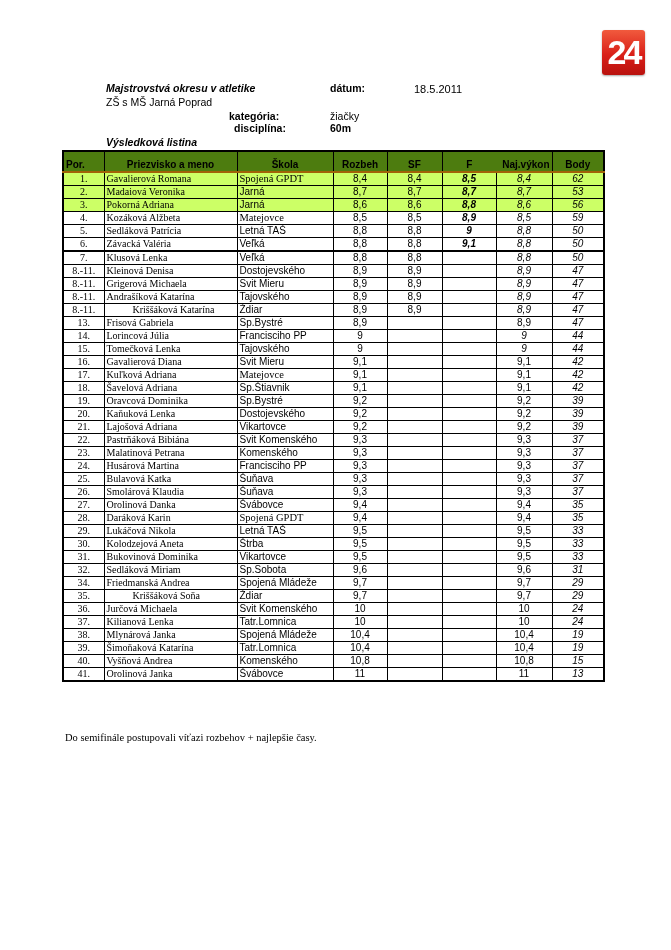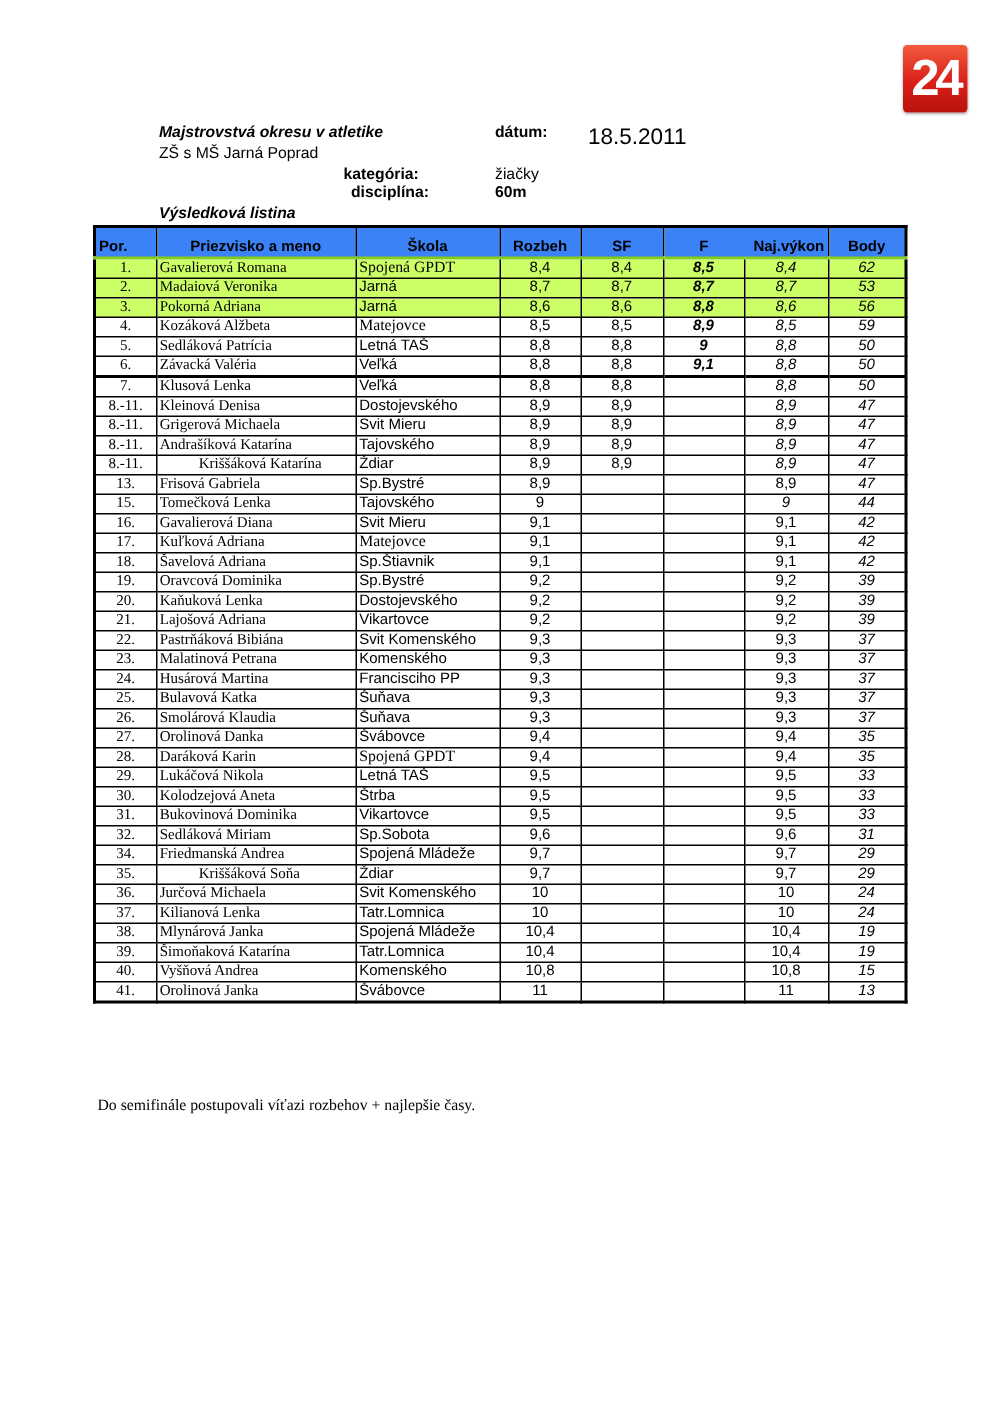--- a/index.html
+++ b/index.html
@@ -5,21 +5,21 @@
   html, body { margin:0; padding:0; background:#ffffff; }
   body { width:671px; height:950px; position:relative; overflow:hidden; font-family:"Liberation Sans", sans-serif; color:#000; }
   .logo { position:absolute; left:602px; top:30px; width:43px; height:45px; border-radius:3px;
           background:linear-gradient(180deg,#f15a3d 0%,#d91f18 55%,#b9120e 100%); box-shadow:0 1px 2px rgba(0,0,0,0.35);
           color:#fff; font-family:"Liberation Sans", sans-serif; font-weight:bold; font-size:34px; line-height:45px; text-align:center; letter-spacing:-3px; }
   .hdr { position:absolute; font-size:10.5px; }
   .b { font-weight:bold; }
   .bi { font-weight:bold; font-style:italic; }
   table.res { position:absolute; left:62px; top:150px; width:541px; border-collapse:collapse; border:2.5px solid #000; table-layout:fixed; }
   table.res td, table.res th { border:1px solid #000; padding:0 2px; height:12px; line-height:12px; font-size:10px; white-space:nowrap; overflow:hidden; }
-  table.res th { background:#3b82f6; height:19px; border-bottom:2px solid #84cc16; vertical-align:bottom; font-weight:bold; }
+  table.res th { background:#4d7c0f; height:19px; border-bottom:2px solid #a16207; vertical-align:bottom; font-weight:bold; }
   th.big { font-size:14px; font-weight:bold; }
   th.huge { font-size:17px; font-weight:normal; }
   th.sm { font-size:9px; }
   tr.top td { background:#ccff66; }
   td.por { font-family:"Liberation Serif", serif; text-align:center; font-size:10.5px; }
   td.name { font-family:"Liberation Serif", serif; font-size:10.5px; }
   td.name.sans { font-family:Liberation Serif, serif; font-size:10px;padding-left:28px; }
   td.school { font-size:10px; }
   td.school.serif { font-family:"Liberation Serif", serif; font-size:10.5px;margin-top:20px; }
   td.num { text-align:center; }
@@ -30,21 +30,21 @@
   tr.sep td { border-bottom:2px solid #000; }
   .note { position:absolute; left:65px; top:732px; font-family:"Liberation Serif", serif; font-size:10.5px; }
 </style>
 </head>
 <body>
 
 <div class="logo">24</div>
 
 <div class="hdr bi" style="left:106px;top:82px;">Majstrovstvá okresu v atletike</div>
 <div class="hdr b" style="left:330px;top:82px;">dátum:</div>
-<div class="hdr" style="left:392px;top:83px;font-size:15px;">18.5.2011</div>
+<div class="hdr" style="left:414px;top:83px;font-size:11px;">18.5.2011</div>
 <div class="hdr" style="left:106px;top:96px;">ZŠ s MŠ Jarná Poprad</div>
 <div class="hdr b" style="left:229px;top:110px;">kategória:</div>
 <div class="hdr" style="left:330px;top:110px;">žiačky</div>
 <div class="hdr b" style="left:234px;top:122px;">disciplína:</div>
 <div class="hdr b" style="left:330px;top:122px;">60m</div>
 <div class="hdr bi" style="left:106px;top:136px;">Výsledková listina</div>
 
 <table class="res">
   <colgroup>
     <col style="width:41px">
@@ -183,20 +183,30 @@
         <td class="por">13.</td>
         <td class="name">Frisová Gabriela</td>
         <td class="school">Sp.Bystré</td>
         <td class="num">8,9</td>
         <td class="num c-sf"></td>
         <td class="f c-f"></td>
         <td class="num">8,9</td>
         <td class="it">47</td>
       </tr>
       <tr>
+        <td class="por">14.</td>
+        <td class="name">Lorincová Júlia</td>
+        <td class="school">Francisciho PP</td>
+        <td class="num">9</td>
+        <td class="num c-sf"></td>
+        <td class="f c-f"></td>
+        <td class="it">9</td>
+        <td class="it">44</td>
+      </tr>
+      <tr>
         <td class="por">15.</td>
         <td class="name">Tomečková Lenka</td>
         <td class="school">Tajovského</td>
         <td class="num">9</td>
         <td class="num c-sf"></td>
         <td class="f c-f"></td>
         <td class="it">9</td>
         <td class="it">44</td>
       </tr>
       <tr>

